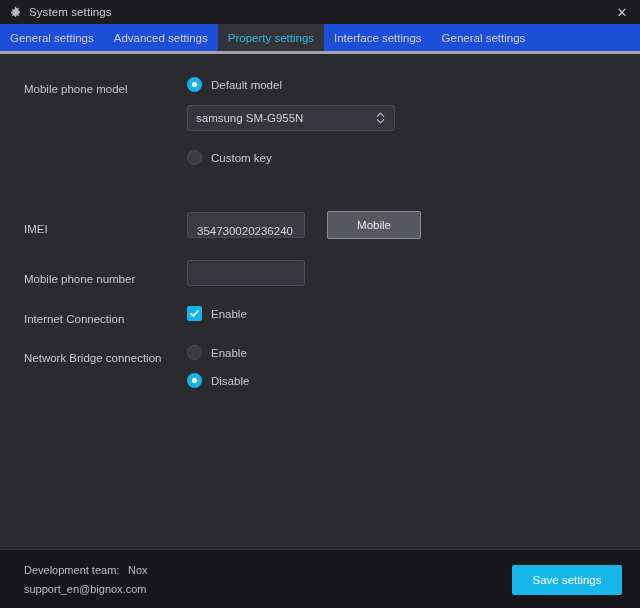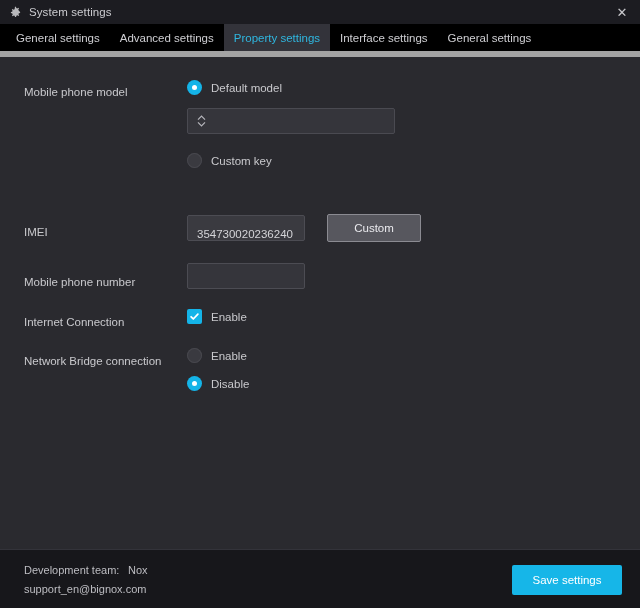--- a/index.html
+++ b/index.html
@@ -64,25 +64,24 @@
     font-size: 13px;
     line-height: 1;
     cursor: pointer;
     user-select: none;
   }
 
   
   .tabbar {
     height: 27px;
     min-height: 27px;
-    background: #000000;
+    background: #1d4ed8;
     display: flex;
     align-items: stretch;
-    padding-left: 6px;
-    border-bottom: 6px solid #a3a3a3;
+    border-bottom: 3px solid #a3a3a3;
   }
   .tab {
     display: flex;
     align-items: center;
     padding: 0 10px;
     font-size: 11.5px;
     color: #cfcfd3;
     cursor: pointer;
     user-select: none;
     white-space: nowrap;
@@ -317,41 +316,42 @@
 
     <div class="row-label" style="left:24px; top:29px;">Mobile phone model</div>
 
     <div class="row" style="left:187px; top:23px;">
       <span class="radio checked"></span>
       <span class="ctl-label">Default model</span>
     </div>
 
     <div class="row" style="left:187px; top:51px;">
       <div class="select">
+        <span class="select-value">samsung SM-G955N</span>
         <span class="select-arrow">
           <svg width="11" height="16" viewBox="0 0 11 16" fill="none" stroke="currentColor" stroke-width="1.2" aria-hidden="true">
             <path d="M2 6.6 L5.5 3 L9 6.6"></path>
             <path d="M2 9.4 L5.5 13 L9 9.4"></path>
           </svg>
         </span>
       </div>
     </div>
 
     <div class="row" style="left:187px; top:96px;">
       <span class="radio"></span>
       <span class="ctl-label">Custom key</span>
     </div>
 
     <div class="row-label" style="left:24px; top:169px;">IMEI</div>
 
     <div class="row" style="left:187px; top:157px;">
       <div class="text-input">
         <input type="text" value="354730020236240" style="">
       </div>
-      <div class="btn-grey" style="width:94px; margin-left:22px;">Custom</div>
+      <div class="btn-grey" style="width:94px; margin-left:22px;">Mobile</div>
     </div>
 
     <div class="row-label" style="left:24px; top:219px;">Mobile phone number</div>
 
     <div class="row" style="left:187px; top:206px;">
       <div class="text-input empty">
         <input type="text" placeholder="" style="">
       </div>
     </div>
 

